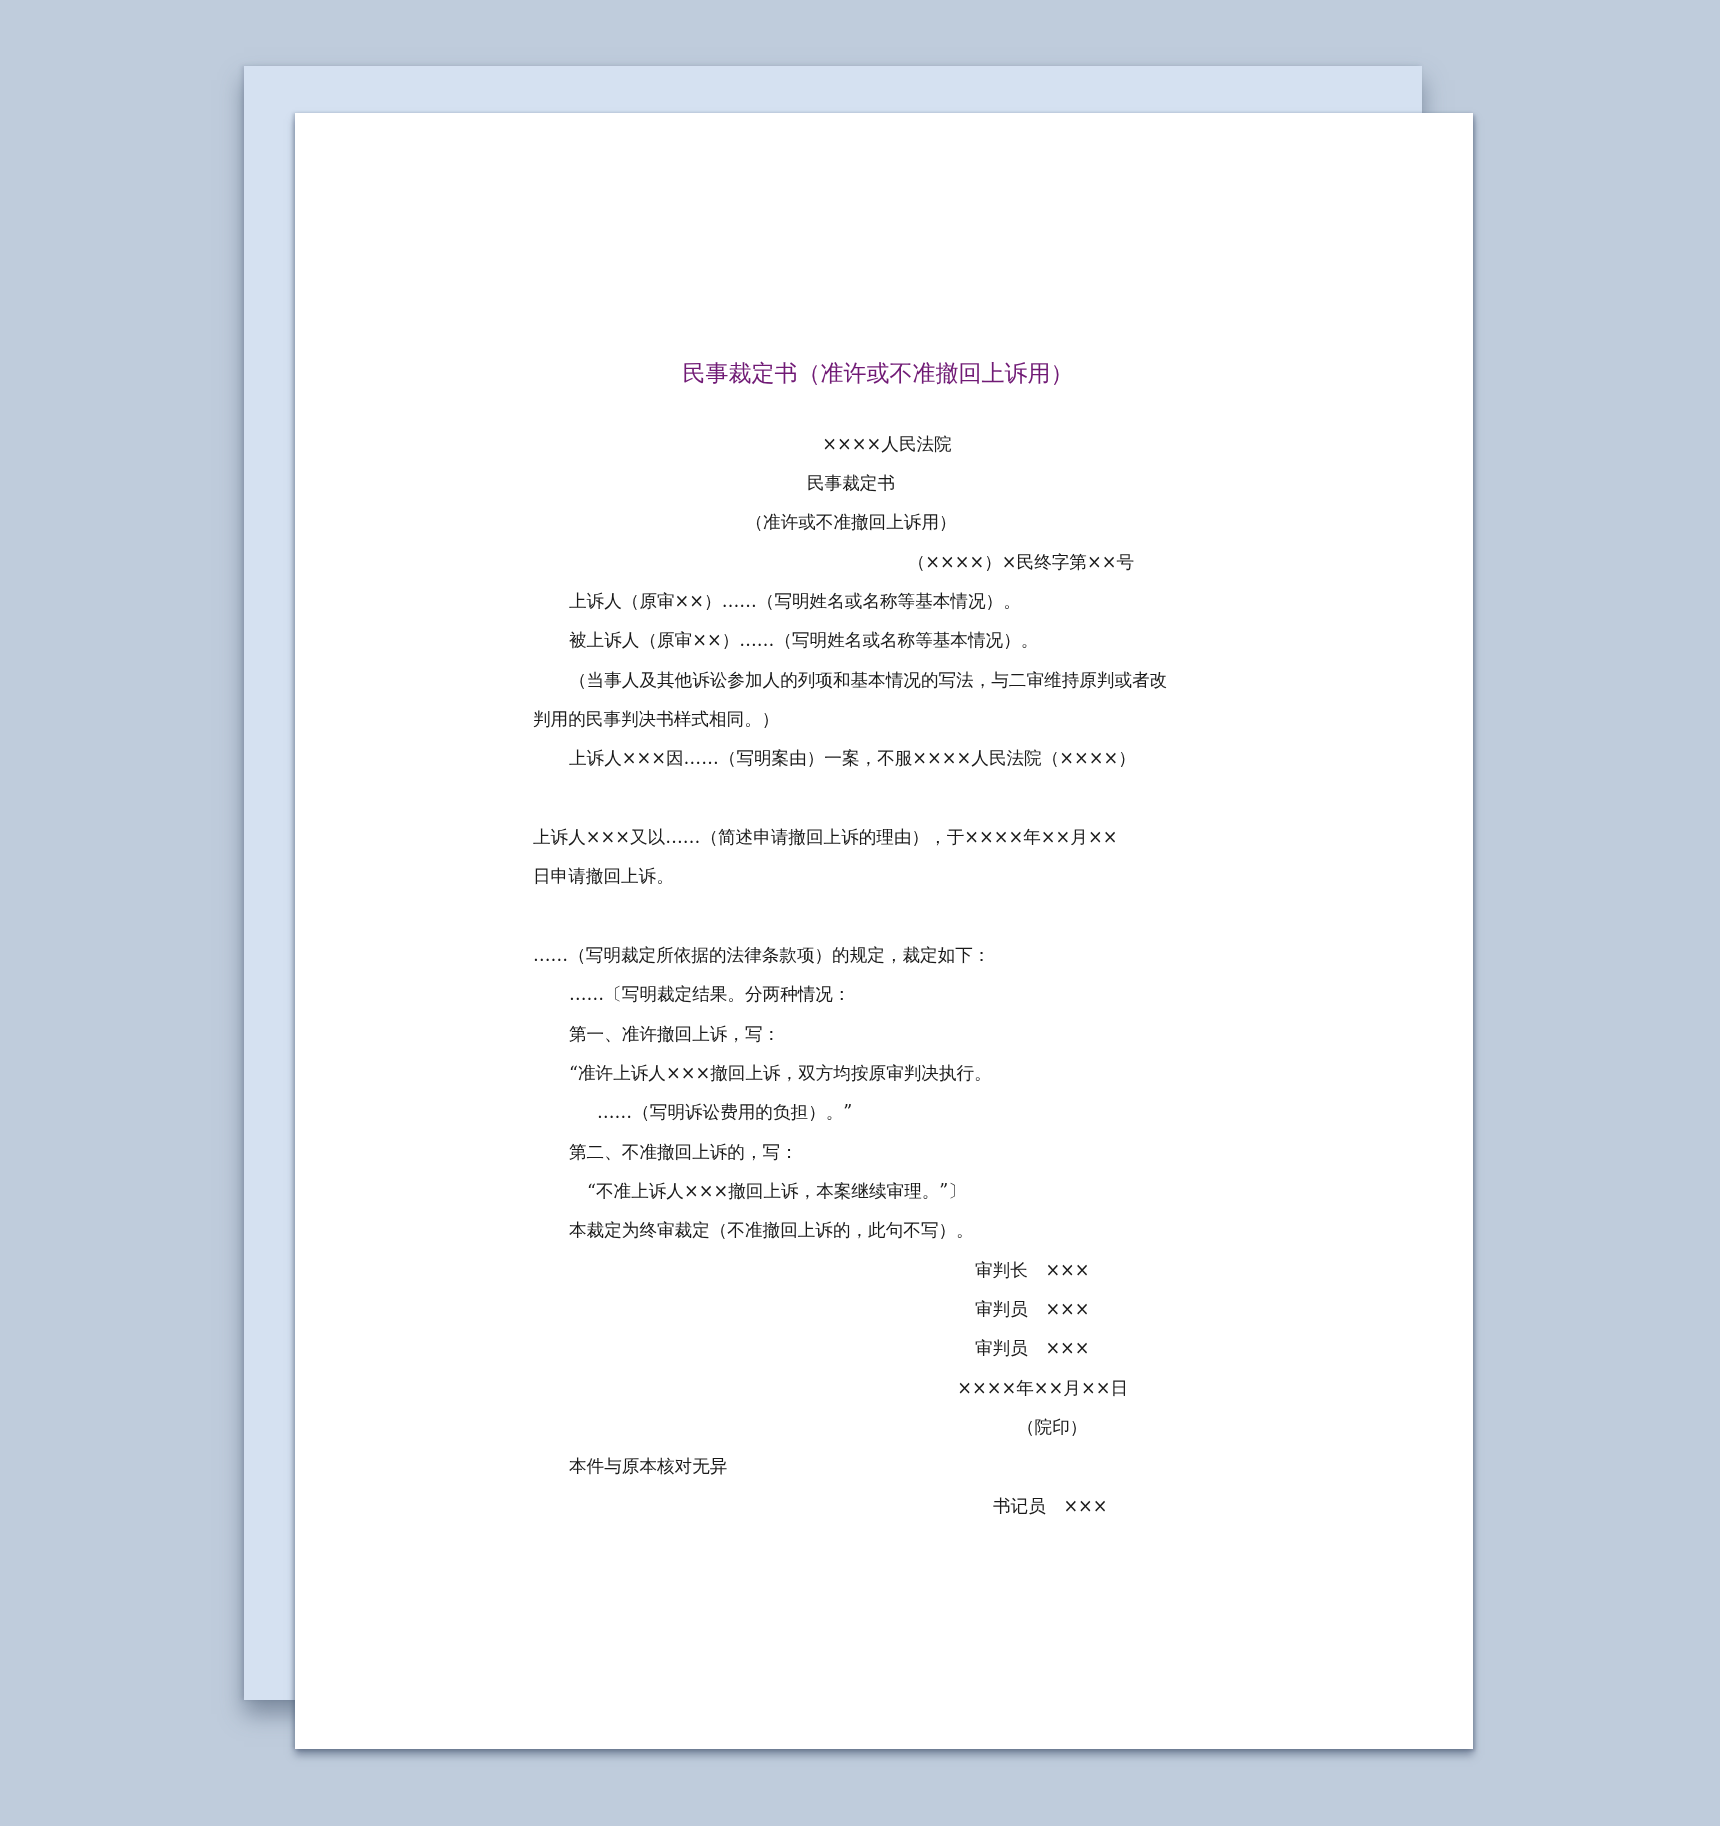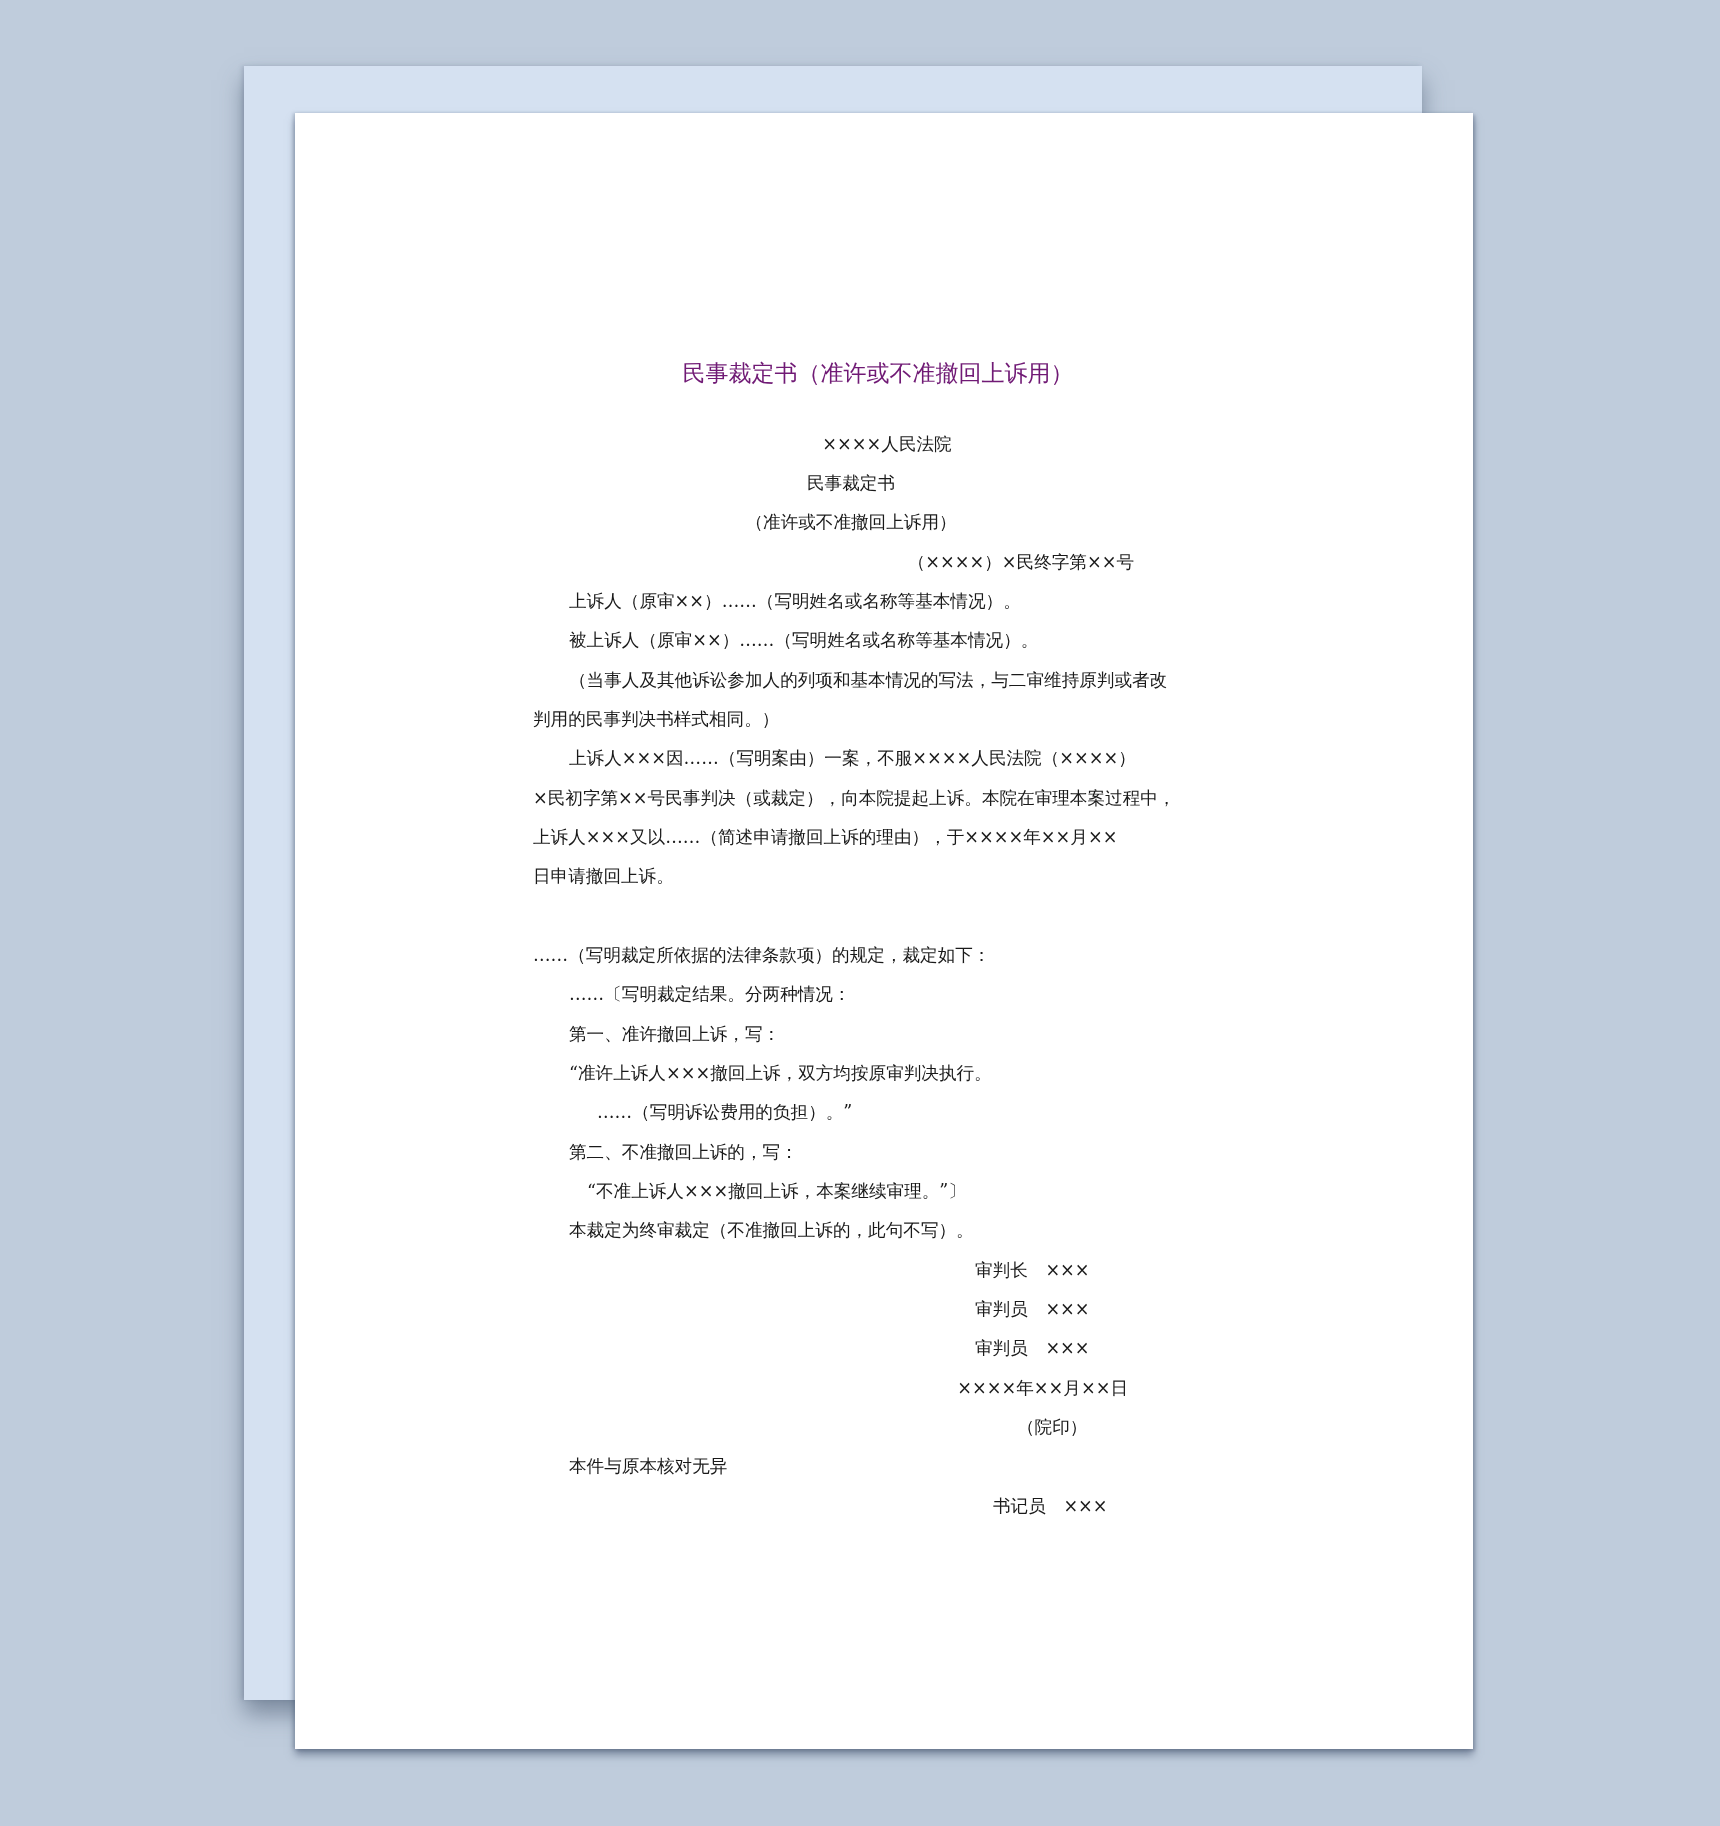--- a/index.html
+++ b/index.html
@@ -54,21 +54,20 @@
   <div class="line center" style="left: 580px; top: 320px; margin-left: 12px;">××××人民法院</div>
   <div class="line center" style="left: 556px; top: 359px;">民事裁定书</div>
   <div class="line center" style="left: 556px; top: 398px;">（准许或不准撤回上诉用）</div>
   <div class="line" style="right: 339px; top: 438px;">（××××）×民终字第××号</div>
 
   <div class="line" style="left: 274px; top: 477px;">上诉人（原审××）……（写明姓名或名称等基本情况）。</div>
   <div class="line" style="left: 274px; top: 516px;">被上诉人（原审××）……（写明姓名或名称等基本情况）。</div>
   <div class="line" style="left: 274px; top: 556px;">（当事人及其他诉讼参加人的列项和基本情况的写法，与二审维持原判或者改</div>
   <div class="line" style="left: 238px; top: 595px;">判用的民事判决书样式相同。）</div>
   <div class="line" style="left: 274px; top: 634px;">上诉人×××因……（写明案由）一案，不服××××人民法院（××××）</div>
-  <div class="line" style="left: 238px; top: 674px;">×民初字第××号民事判决（或裁定），向本院提起上诉。本院在审理本案过程中，</div>
   <div class="line" style="left: 238px; top: 713px;">上诉人×××又以……（简述申请撤回上诉的理由），于××××年××月××</div>
   <div class="line" style="left: 238px; top: 752px;">日申请撤回上诉。</div>
   <div class="line" style="left: 238px; top: 831px;">……（写明裁定所依据的法律条款项）的规定，裁定如下：</div>
   <div class="line" style="left: 274px; top: 870px;">……〔写明裁定结果。分两种情况：</div>
   <div class="line" style="left: 274px; top: 910px;">第一、准许撤回上诉，写：</div>
   <div class="line" style="left: 274px; top: 949px;">“准许上诉人×××撤回上诉，双方均按原审判决执行。</div>
   <div class="line" style="left: 274px; top: 988px; margin-left: 28px;">……（写明诉讼费用的负担）。”</div>
   <div class="line" style="left: 274px; top: 1028px;">第二、不准撤回上诉的，写：</div>
   <div class="line" style="left: 292px; top: 1067px; text-align: center;">“不准上诉人×××撤回上诉，本案继续审理。”〕</div>
   <div class="line" style="left: 274px; top: 1106px;">本裁定为终审裁定（不准撤回上诉的，此句不写）。</div>

